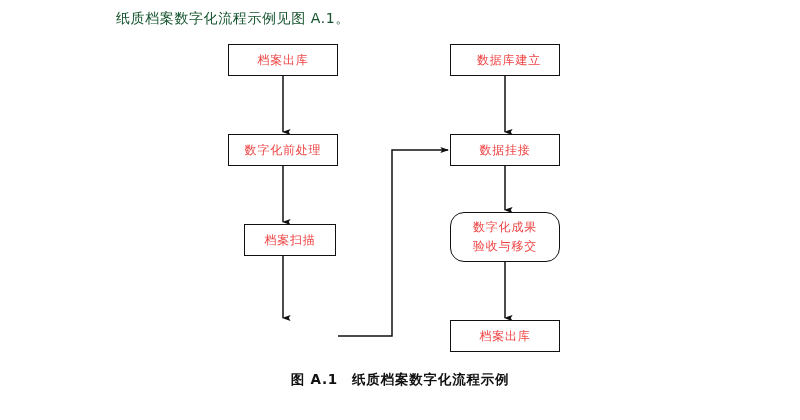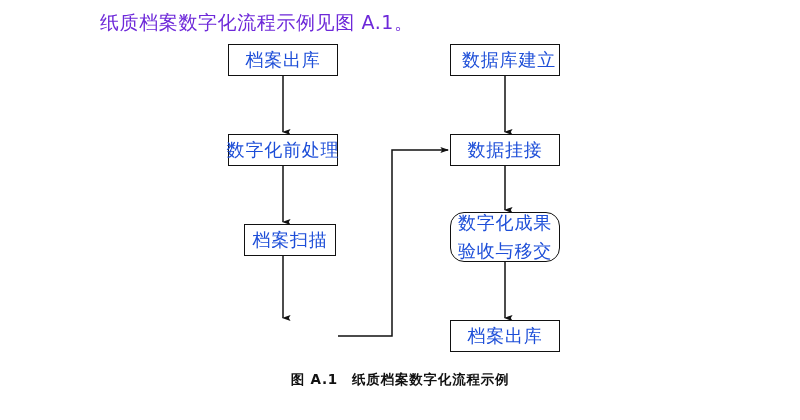--- a/index.html
+++ b/index.html
@@ -10,43 +10,43 @@
   #page {
     position: relative;
     width: 800px;
     height: 420px;
     background: #ffffff;
     font-family: "DejaVu Sans", "Liberation Sans", sans-serif;
     overflow: hidden;
   }
   #intro-text {
     position: absolute;
-    left: 100px;
+    left: 116px;
     top: 10px;
-    font-size: 19px;
-    color: #6d28d9;
+    font-size: 14px;
+    color: #14532d;
     letter-spacing: 0.6px;
     white-space: nowrap;
   }
   #flow-svg {
     position: absolute;
     left: 0;
     top: 0;
   }
   .node-box {
     position: absolute;
     box-sizing: border-box;
     border: 1.6px solid #111111;
     background: #ffffff;
     display: flex;
     flex-direction: column;
     align-items: center;
     justify-content: center;
-    color: #1d4ed8;
-    font-size: 18px;
+    color: #ef4444;
+    font-size: 12px;
     letter-spacing: 0.8px;
     line-height: 1.55;
     text-align: center;
   }
   .node-line { display: block; white-space: nowrap; }
   #figure-caption {
     position: absolute;
     left: 0;
     right: 0;
     top: 371px;

